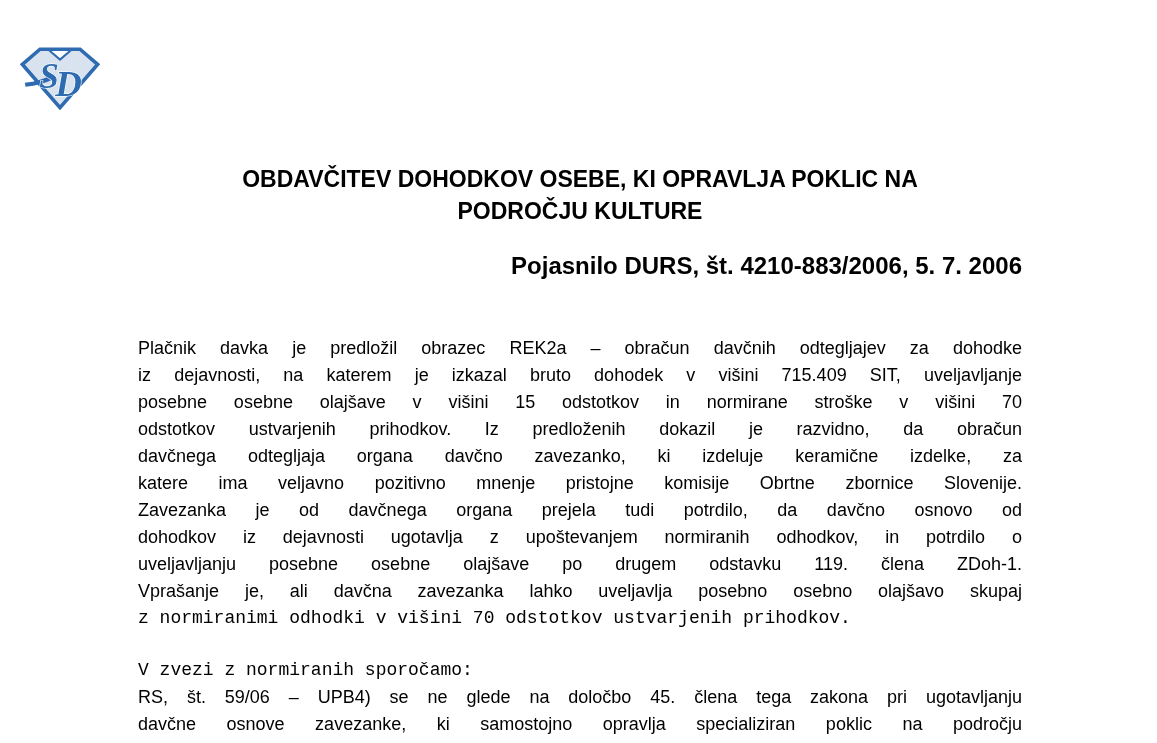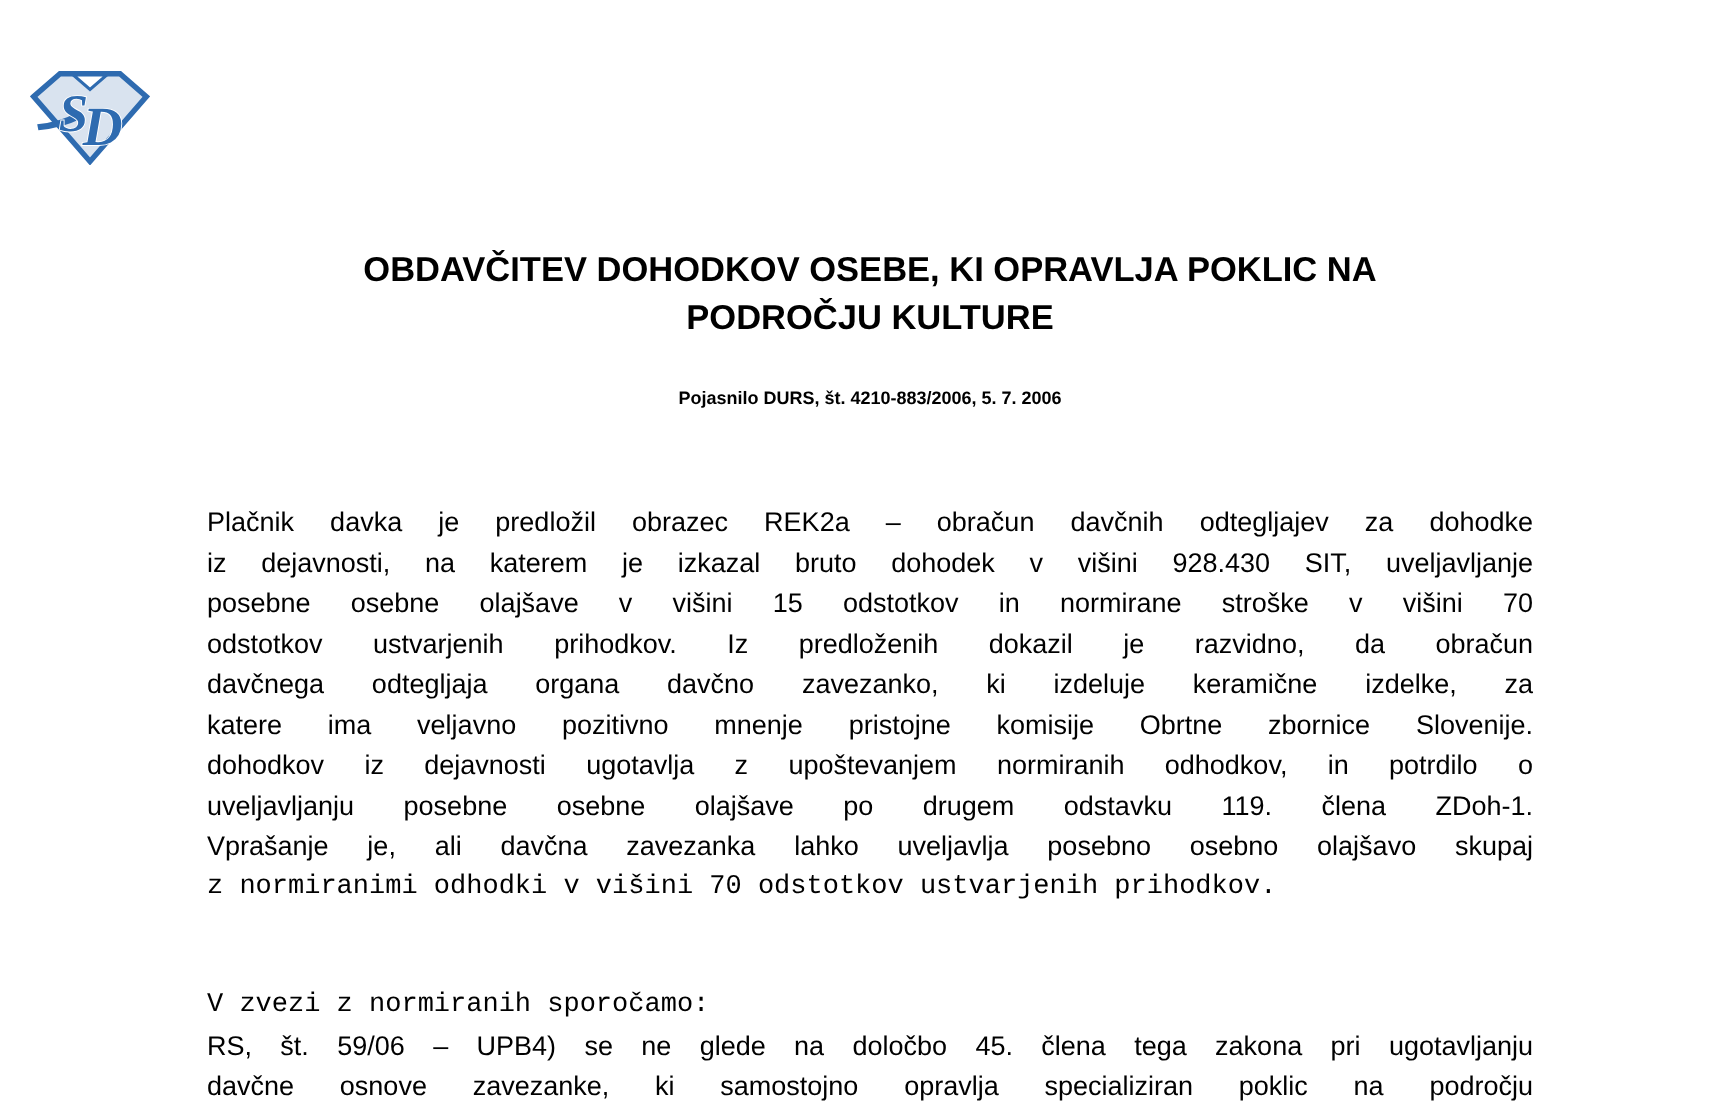--- a/index.html
+++ b/index.html
@@ -35,23 +35,23 @@
   .title-block .line {
     text-align: left;
     text-align-last: center;
   }
   .reference-line {
     position: absolute;
     left: 138px;
     top: 252px;
     width: 884px;
     font-weight: bold;
-    font-size: 12px;
+    font-size: 24px;
     line-height: 27px;
-    text-align: center;
+    text-align: right;
   }
   .body-block {
     position: absolute;
     left: 138px;
     width: 884px;
     font-size: 18px;
     line-height: 27px;
   }
   .body-block .line {
     text-align: justify;
@@ -80,25 +80,26 @@
 
   <div class="title-block">
       <div class="line">OBDAVČITEV DOHODKOV OSEBE, KI OPRAVLJA POKLIC NA</div>
       <div class="line">PODROČJU KULTURE</div>
     </div>
 
   <div class="reference-line">Pojasnilo DURS, št. 4210-883/2006, 5. 7. 2006</div>
 
   <div class="body-block para1">
       <div class="line">Plačnik davka je predložil obrazec REK2a – obračun davčnih odtegljajev za dohodke</div>
-      <div class="line">iz dejavnosti, na katerem je izkazal bruto dohodek v višini 928.430 SIT, uveljavljanje</div>
+      <div class="line">iz dejavnosti, na katerem je izkazal bruto dohodek v višini 715.409 SIT, uveljavljanje</div>
       <div class="line">posebne osebne olajšave v višini 15 odstotkov in normirane stroške v višini 70</div>
       <div class="line">odstotkov ustvarjenih prihodkov. Iz predloženih dokazil je razvidno, da obračun</div>
       <div class="line">davčnega odtegljaja organa davčno zavezanko, ki izdeluje keramične izdelke, za</div>
       <div class="line">katere ima veljavno pozitivno mnenje pristojne komisije Obrtne zbornice Slovenije.</div>
+      <div class="line">Zavezanka je od davčnega organa prejela tudi potrdilo, da davčno osnovo od</div>
       <div class="line">dohodkov iz dejavnosti ugotavlja z upoštevanjem normiranih odhodkov, in potrdilo o</div>
       <div class="line">uveljavljanju posebne osebne olajšave po drugem odstavku 119. člena ZDoh-1.</div>
       <div class="line">Vprašanje je, ali davčna zavezanka lahko uveljavlja posebno osebno olajšavo skupaj</div>
       <div class="line lastleft">z normiranimi odhodki v višini 70 odstotkov ustvarjenih prihodkov.</div>
     </div>
 
   <div class="body-block intro">
     <div class="line lastleft">V zvezi z normiranih sporočamo:</div>
   </div>
 

